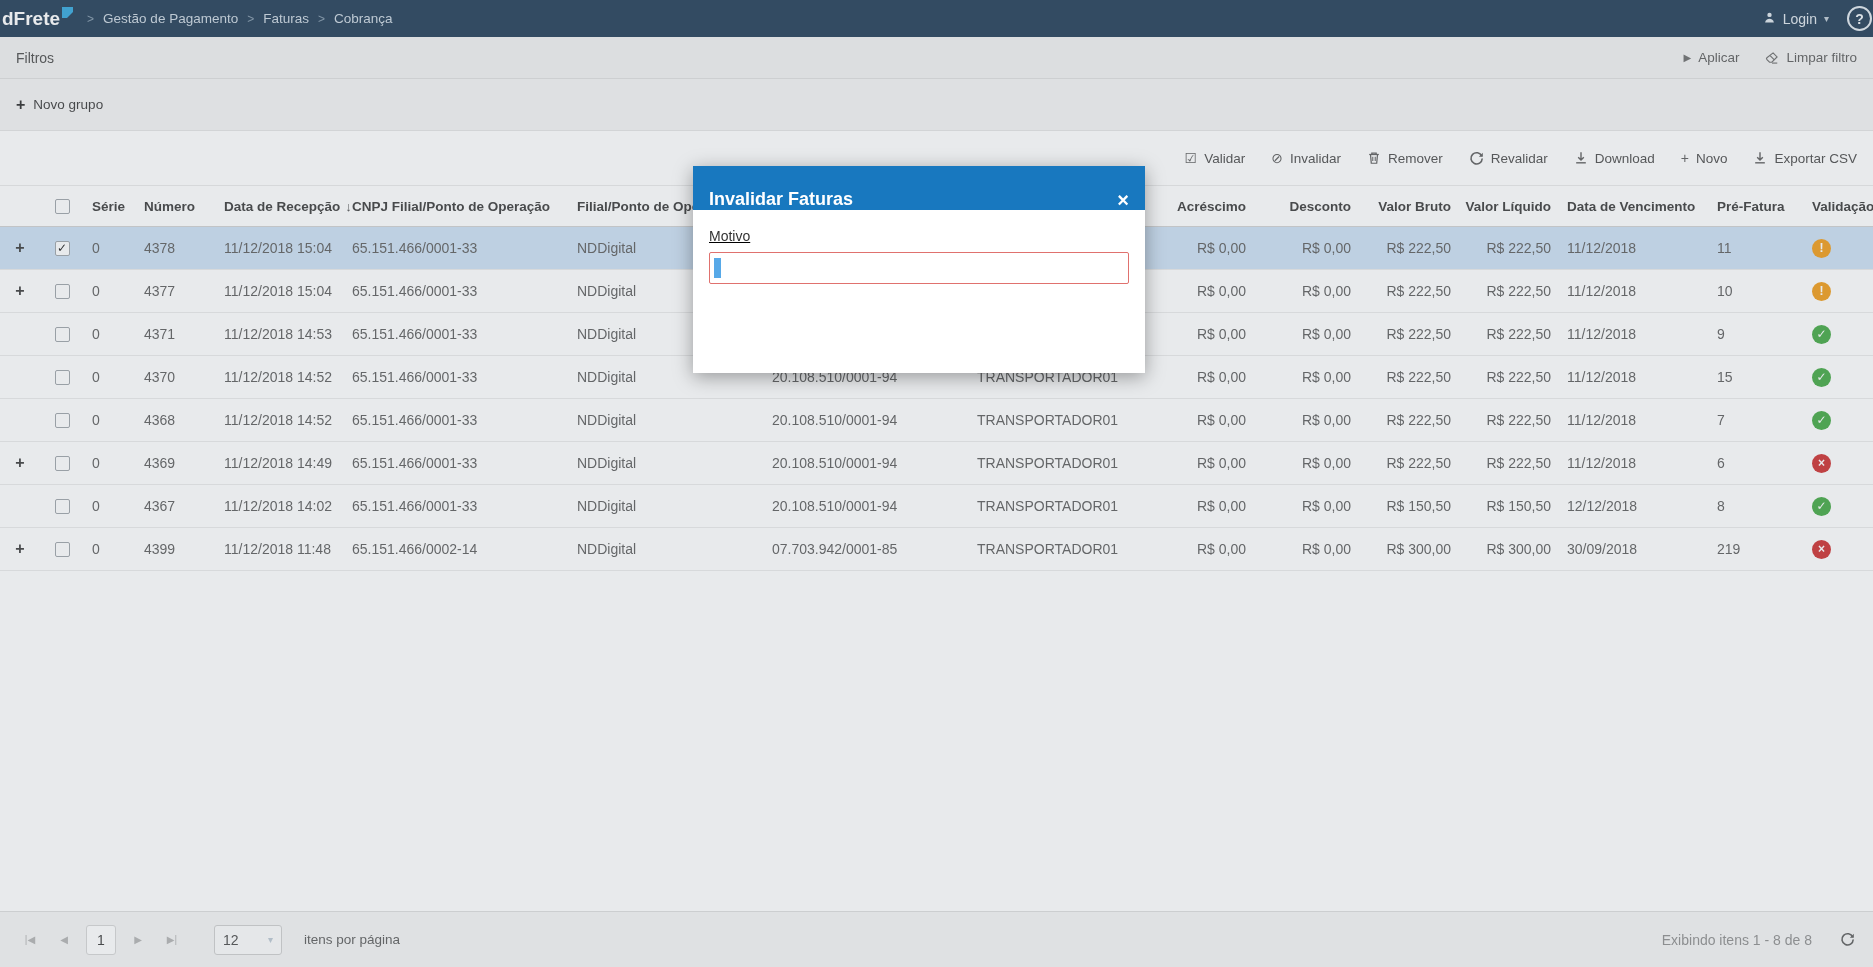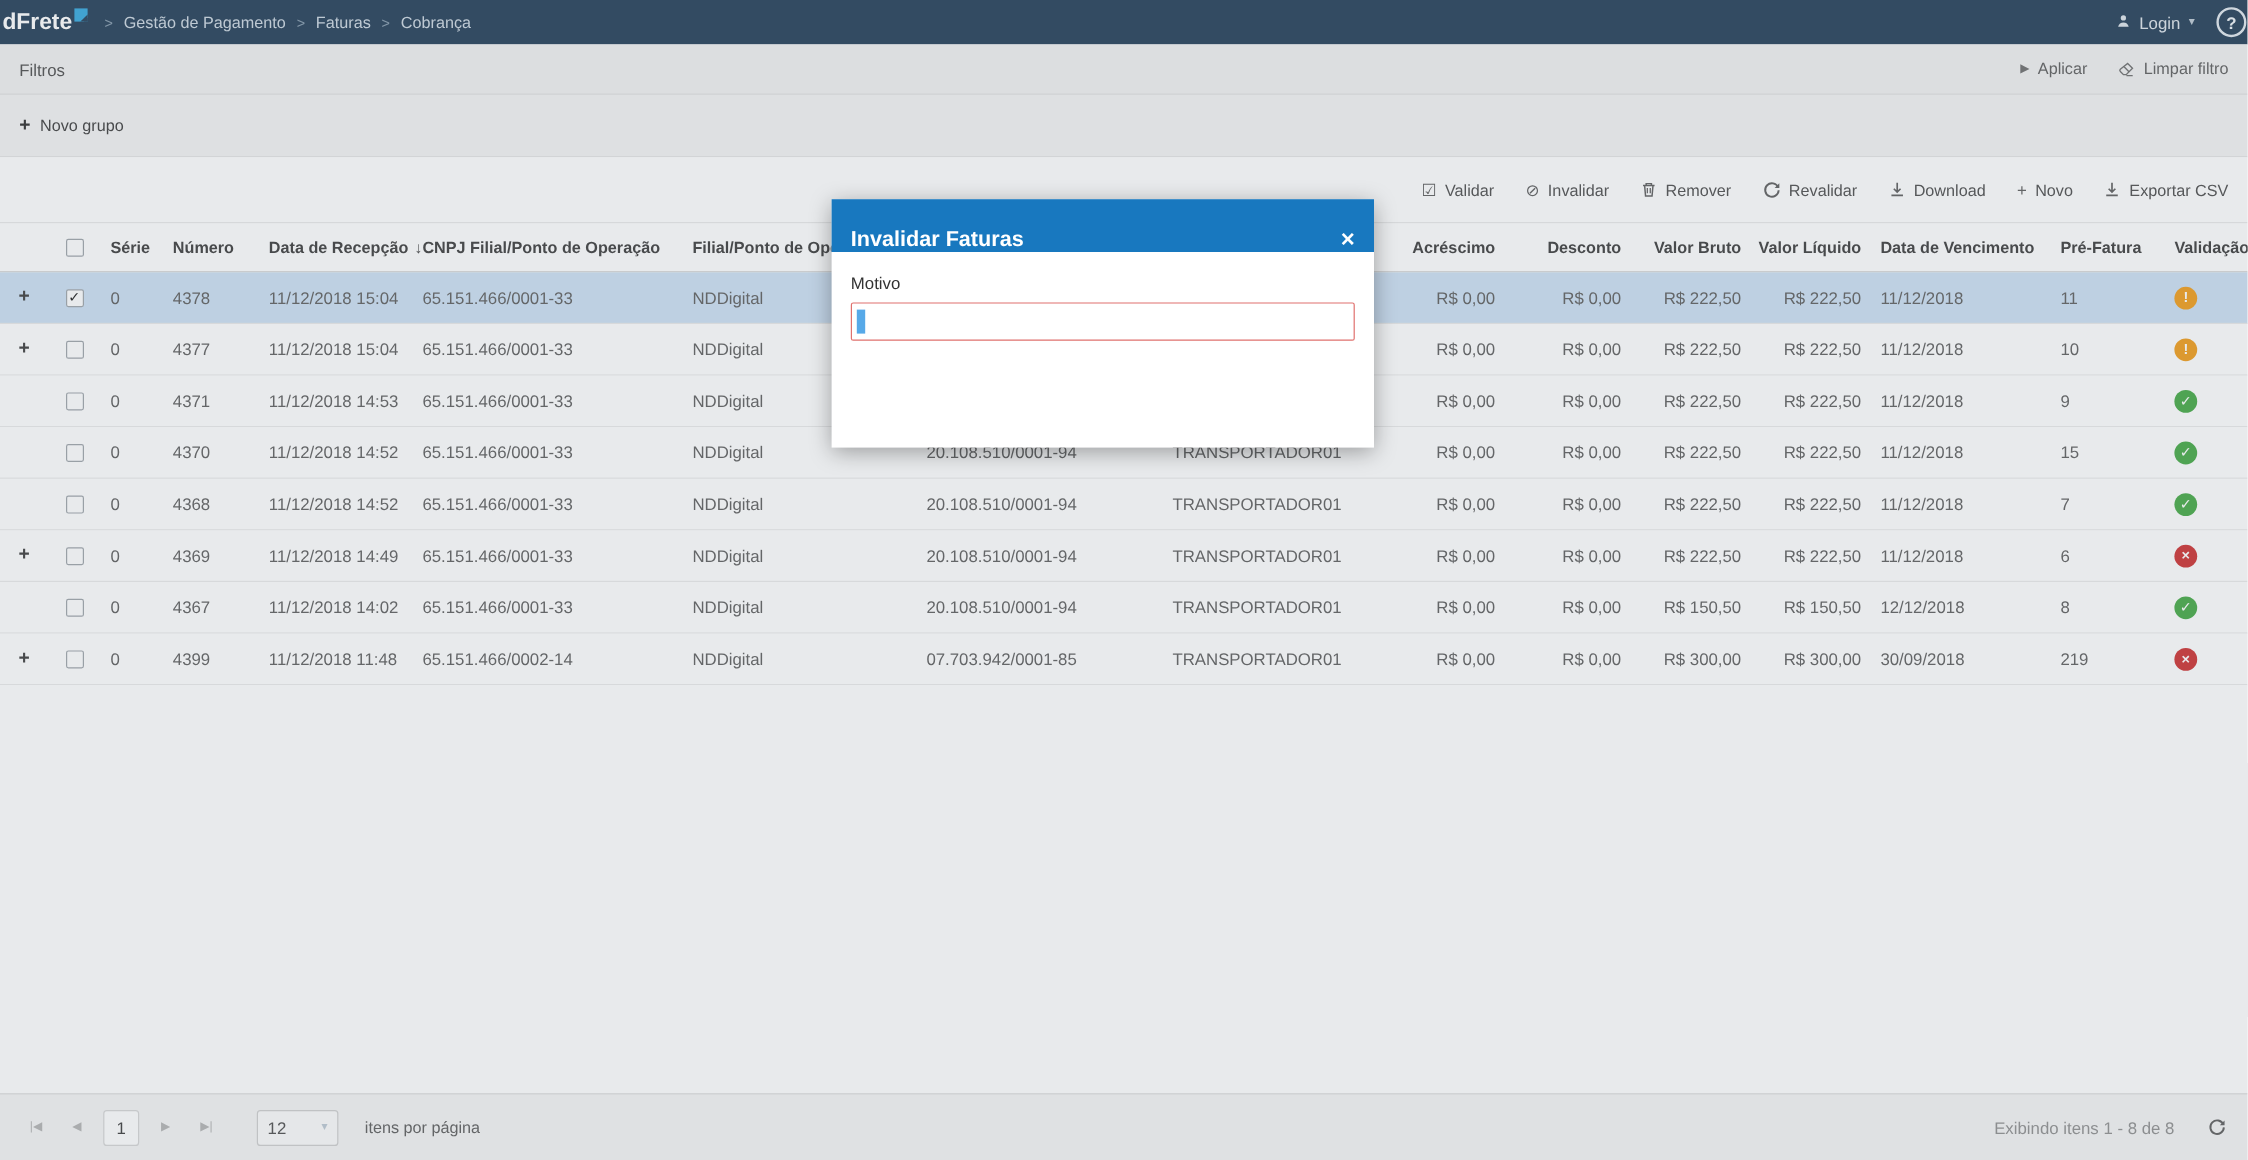--- a/index.html
+++ b/index.html
@@ -79,21 +79,21 @@
   .pgsize-label { margin-left:12px; font-size:13.5px; color:#555; }
   .pager-right { margin-left:auto; display:flex; align-items:center; gap:28px; color:#8a8a8a; font-size:14px; }
   .refresh { color:#555; cursor:pointer; display:flex; }
 
   
   .backdrop { position:absolute; inset:0; background:rgba(152,160,168,0.22); z-index:40; }
   .modal { position:absolute; left:693px; top:166px; width:452px; z-index:50; background:#fff; box-shadow:0 4px 18px rgba(0,0,0,0.35); }
   .modal-header { height:44px; background:#1878bf; display:flex; align-items:flex-end; padding:0 16px; }
   .modal-title { color:#fff; font-size:18px; font-weight:bold; }
   .modal-close { margin-left:auto; color:#fff; font-size:20px; font-weight:bold; cursor:pointer; line-height:1; }
-  .modal-body { padding:18px 16px 16px; position:relative; height:163px; }
+  .modal-body { padding:18px 16px 16px; position:relative; height:163px;text-decoration:underline; }
   .modal-label { font-size:14px; color:#333; display:block; margin-bottom:8px; }
   .input-wrap { position:relative; }
   .motivo-input { width:100%; height:32px; border:1px solid #e0716e; border-radius:2px; outline:none;
                   font-size:14px; padding:0 10px 0 16px; font-family:inherit; }
   .cursor-bar { position:absolute; left:5px; top:6px; width:7px; height:20px; background:#57a9e8; }
   .below-row { display:flex; align-items:flex-start; margin-top:6px; }
   .required-badge { background:#52a7da; color:#fff; font-size:13px; padding:4px 9px; border-radius:3px; }
   .confirm-btn { margin-left:auto; margin-top:14px; background:#2a6496; color:#fff; border:none; border-radius:3px;
                  font-size:14px; padding:9px 20px; font-family:inherit; cursor:pointer; }
 </style>

